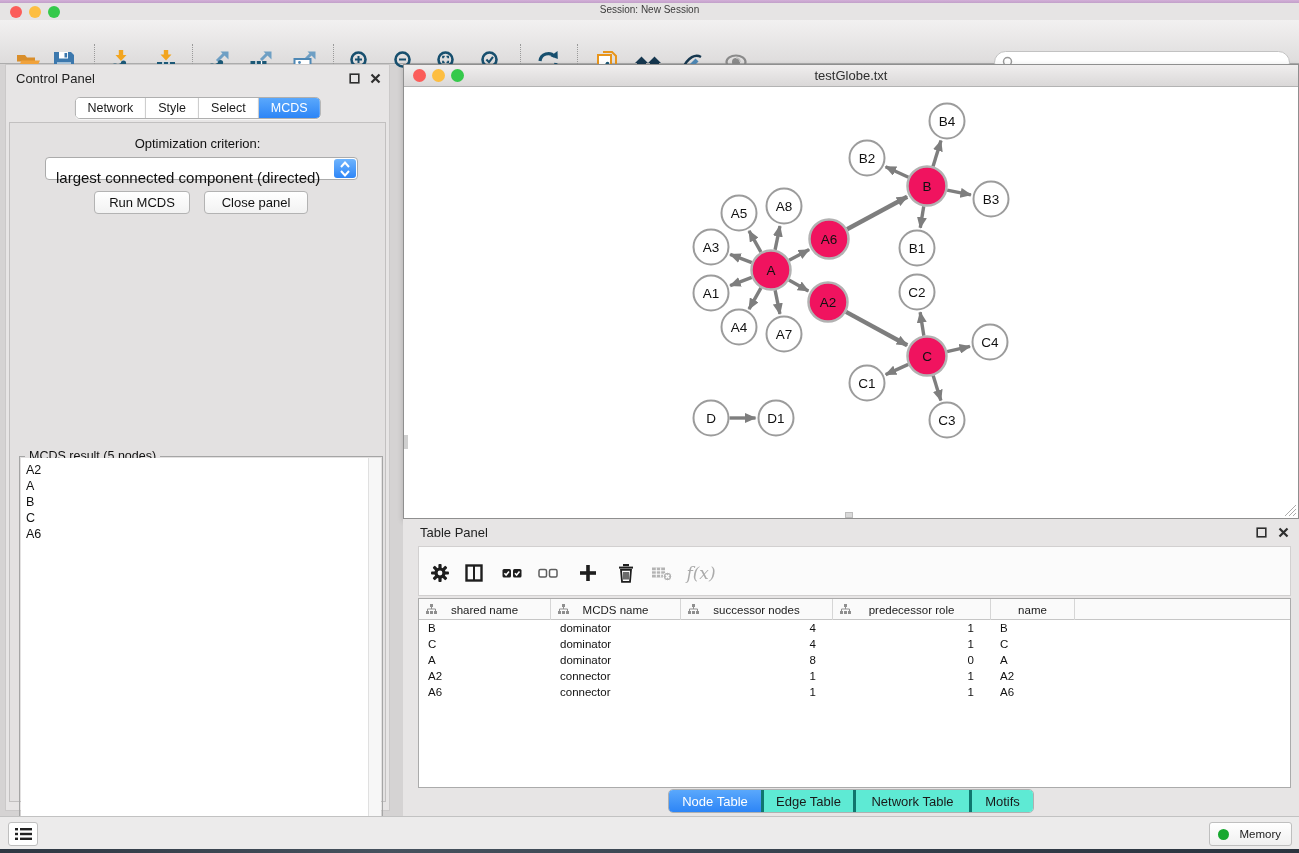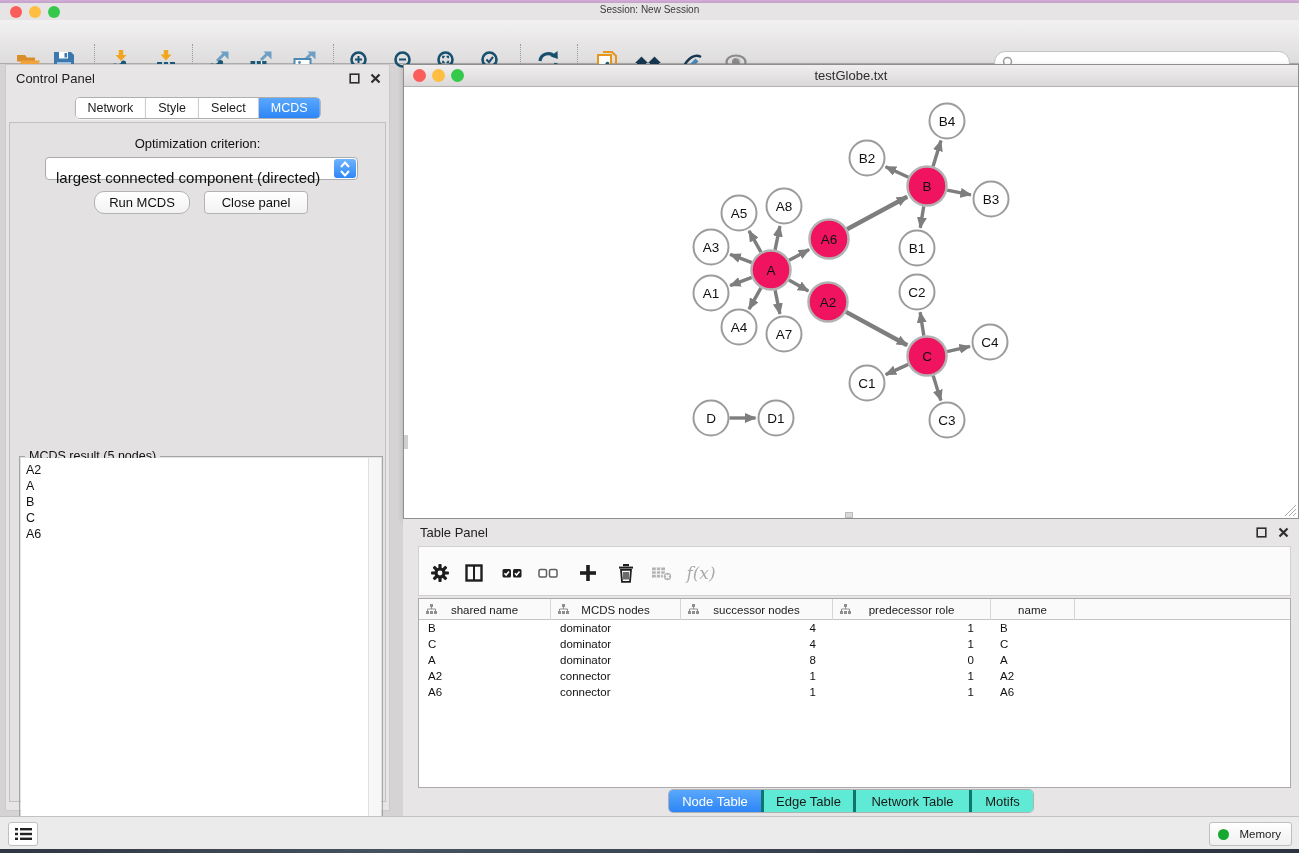--- a/index.html
+++ b/index.html
@@ -290,21 +290,21 @@
       <div class="opt-label">Optimization criterion:</div>
       <div class="dropdown">
         <span class="val">largest connected component (directed)</span>
         <span class="stepper">
           <svg width="14" height="18" viewBox="0 0 14 18">
             <path d="M3 7 L7 2.5 L11 7" fill="none" stroke="#fff" stroke-width="2"></path>
             <path d="M3 11 L7 15.5 L11 11" fill="none" stroke="#fff" stroke-width="2"></path>
           </svg>
         </span>
       </div>
-      <button class="mac-btn" style="left:84px; top:68px; width:96px;border-radius:10px;">Run MCDS</button>
+      <button class="mac-btn" style="left:84px; top:68px; width:96px;">Run MCDS</button>
       <button class="mac-btn" style="left:194px; top:68px; width:104px;">Close panel</button>
       <div class="groupbox">
         <span class="legend">MCDS result (5 nodes)</span>
         <div class="listarea">
           <div class="listitems" id="mcds-list">
               <div>A2</div>
               <div>A</div>
               <div>B</div>
               <div>C</div>
               <div>A6</div>
@@ -529,21 +529,21 @@
           <div class="th" style="width: 130px;">
             <svg class="hic" width="11" height="11" viewBox="0 0 11 11">
               <g fill="#8F8F8F">
                 <rect x="4" y="0" width="3" height="3"></rect>
                 <rect x="0" y="7" width="3" height="3"></rect>
                 <rect x="4" y="7" width="3" height="3"></rect>
                 <rect x="8" y="7" width="3" height="3"></rect>
               </g>
               <path d="M5.5 3 V5 M1.5 5 H9.5 M1.5 5 V7 M9.5 5 V7" stroke="#8F8F8F" fill="none"></path>
             </svg>
-            <span>MCDS nodes</span>
+            <span>MCDS name</span>
           </div>
           <div class="th" style="width: 152px;">
             <svg class="hic" width="11" height="11" viewBox="0 0 11 11">
               <g fill="#8F8F8F">
                 <rect x="4" y="0" width="3" height="3"></rect>
                 <rect x="0" y="7" width="3" height="3"></rect>
                 <rect x="4" y="7" width="3" height="3"></rect>
                 <rect x="8" y="7" width="3" height="3"></rect>
               </g>
               <path d="M5.5 3 V5 M1.5 5 H9.5 M1.5 5 V7 M9.5 5 V7" stroke="#8F8F8F" fill="none"></path>

